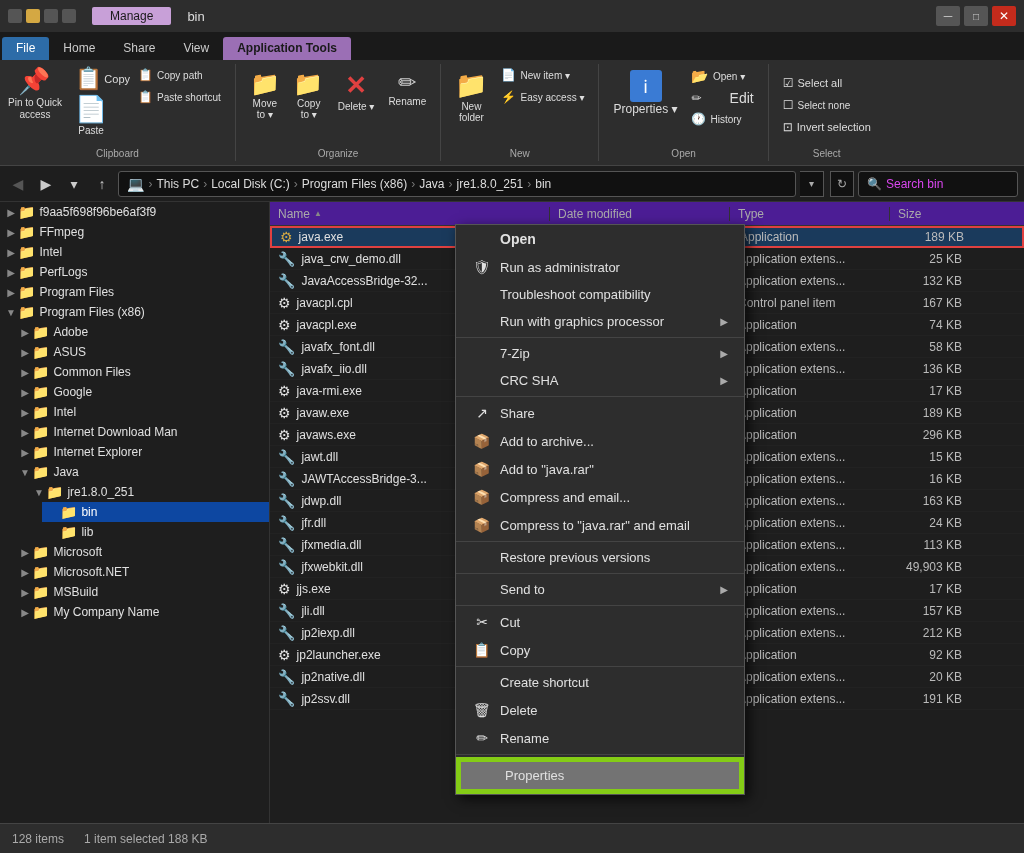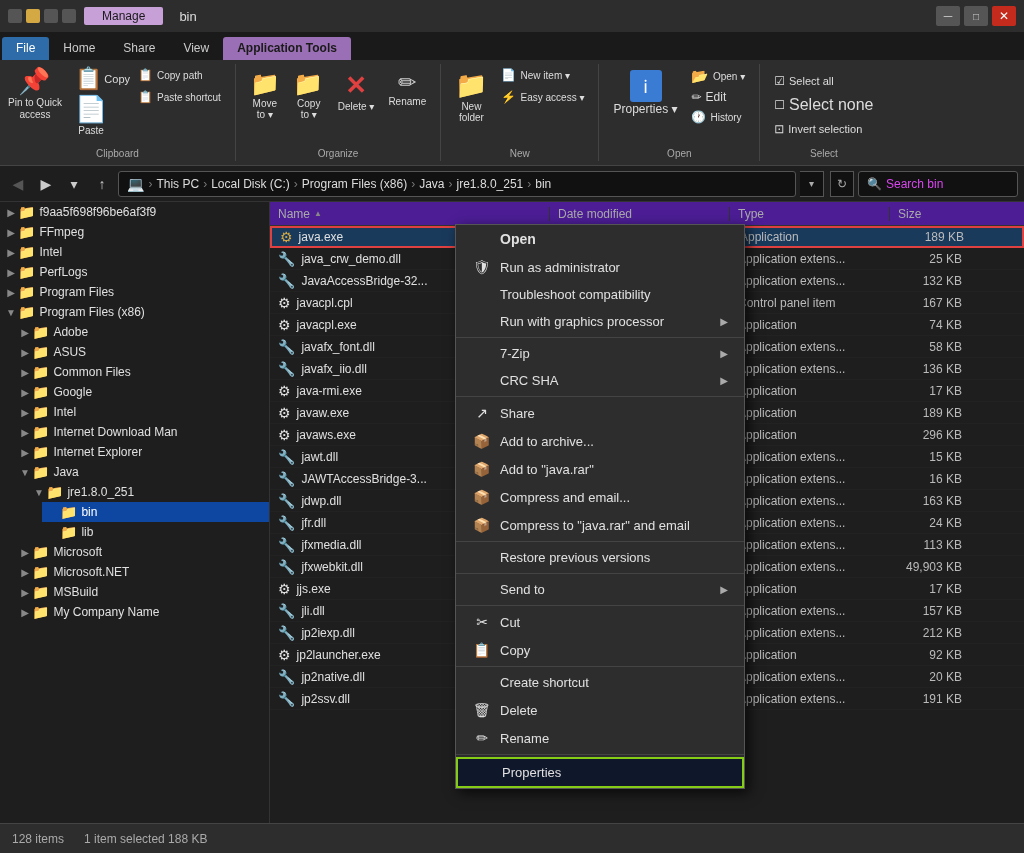--- a/index.html
+++ b/index.html
@@ -34,20 +34,21 @@
       background: #555;
       border-radius: 2px;
     }
     .title-manage {
       background: #c8a0d8;
       color: #1a1a1a;
       padding: 2px 18px;
       font-size: 12px;
       font-weight: 500;
       border-radius: 2px;
+      margin-left: 8px;
     }
 
     
     .ribbon-tabs {
       height: 28px;
       background: #1a1a1a;
       display: flex;
       align-items: flex-end;
       padding: 0 0 0 2px;
     }
@@ -286,22 +287,22 @@
     .ctx-item {
       padding: 6px 16px;
       cursor: pointer;
       display: flex;
       align-items: center;
       justify-content: space-between;
       color: #e0e0e0;
     }
     .ctx-item.ctx-bold { font-weight: 700; font-size: 14px; }
     .ctx-item.ctx-highlighted {
-      background: #0f172a;
-      border: 2px solid #84cc16;
+      background: #737373;
+      border: 5px solid #84cc16;
     }
     .ctx-divider {
       height: 1px;
       background: #444;
       margin: 2px 0;
     }
     .ctx-arrow { color: #aaa; font-size: 10px; }
     .ctx-icon { width: 20px; text-align: center; margin-right: 8px; font-size: 14px; }
     .ctx-left { display: flex; align-items: center; }
 
@@ -433,40 +434,40 @@
         <div style="width:32px;height:32px;background:#3a7bd4;border-radius:3px;display:flex;align-items:center;justify-content:center;color:white;font-size:18px;">ℹ</div>
         <div style="font-size:12px;color:#ddd;text-align:center;">Properties ▾</div>
       </div>
       <div style="display:flex;flex-direction:column;gap:2px;justify-content:center;">
         <div class="ribbon-small-btn">
           <span style="font-size:14px;color:#d4a843;">📂</span>
           <span style="font-size:10px;color:#ddd;">Open ▾</span>
         </div>
         <div class="ribbon-small-btn">
           <span style="font-size:12px;">✏</span>
-          <span style="font-size:12px;color:#ddd;">Edit</span>
+          <span style="font-size:14px;color:#ddd;margin-left:24px;">Edit</span>
         </div>
         <div class="ribbon-small-btn">
           <span style="font-size:12px;">🕐</span>
           <span style="font-size:10px;color:#ddd;">History</span>
         </div>
       </div>
     </div>
     <div class="ribbon-group-label">Open</div>
   </div>
 
   <div class="ribbon-group" style="border-right:none;">
     <div class="ribbon-items" style="flex-direction:column;gap:4px;justify-content:center;">
       <div class="ribbon-small-btn">
         <span style="font-size:12px;">☑</span>
         <span style="font-size:11px;color:#ddd;">Select all</span>
       </div>
       <div class="ribbon-small-btn">
         <span style="font-size:12px;">☐</span>
-        <span style="font-size:16px;color:#ddd;">Select none</span>
+        <span style="font-size:10px;color:#ddd;">Select none</span>
       </div>
       <div class="ribbon-small-btn">
         <span style="font-size:12px;">⊡</span>
         <span style="font-size:11px;color:#ddd;">Invert selection</span>
       </div>
     </div>
     <div class="ribbon-group-label">Select</div>
   </div>
 </div>
 

